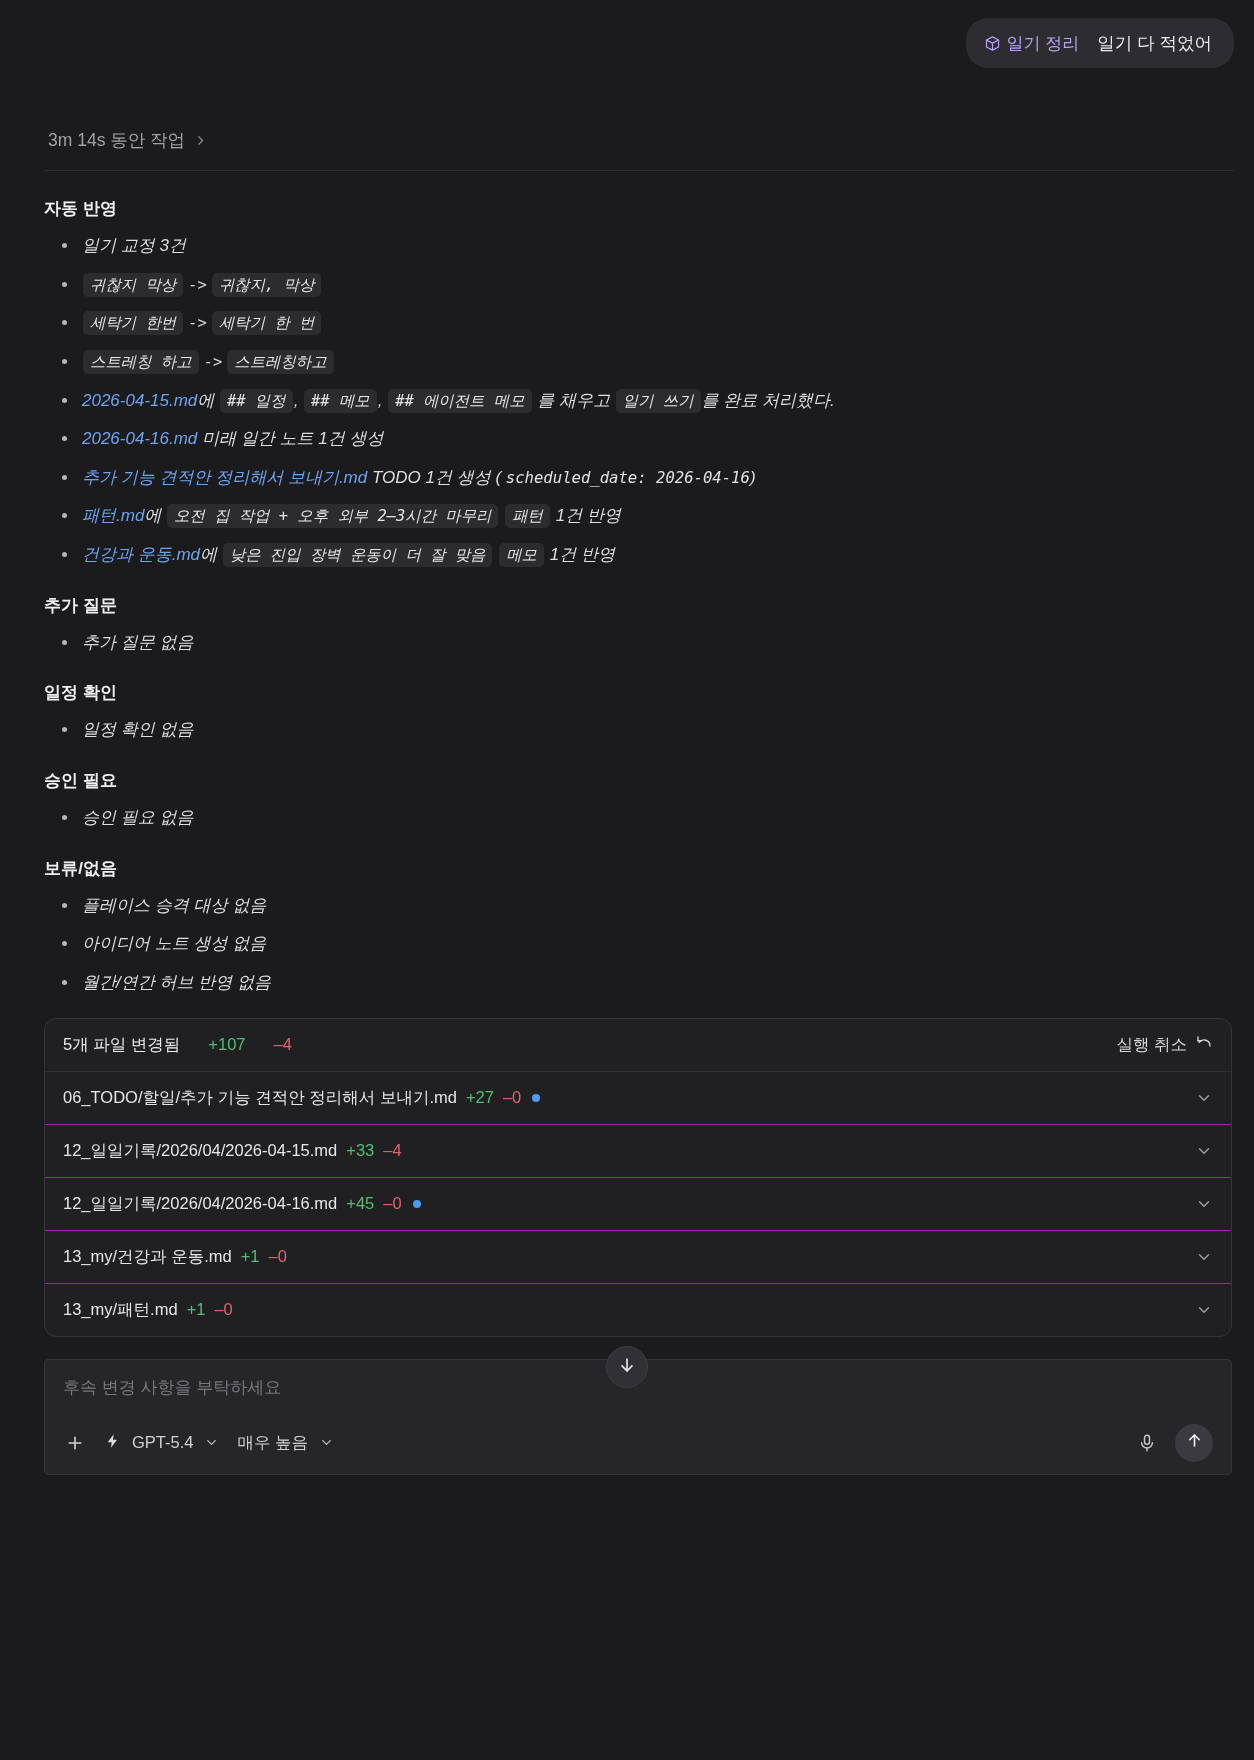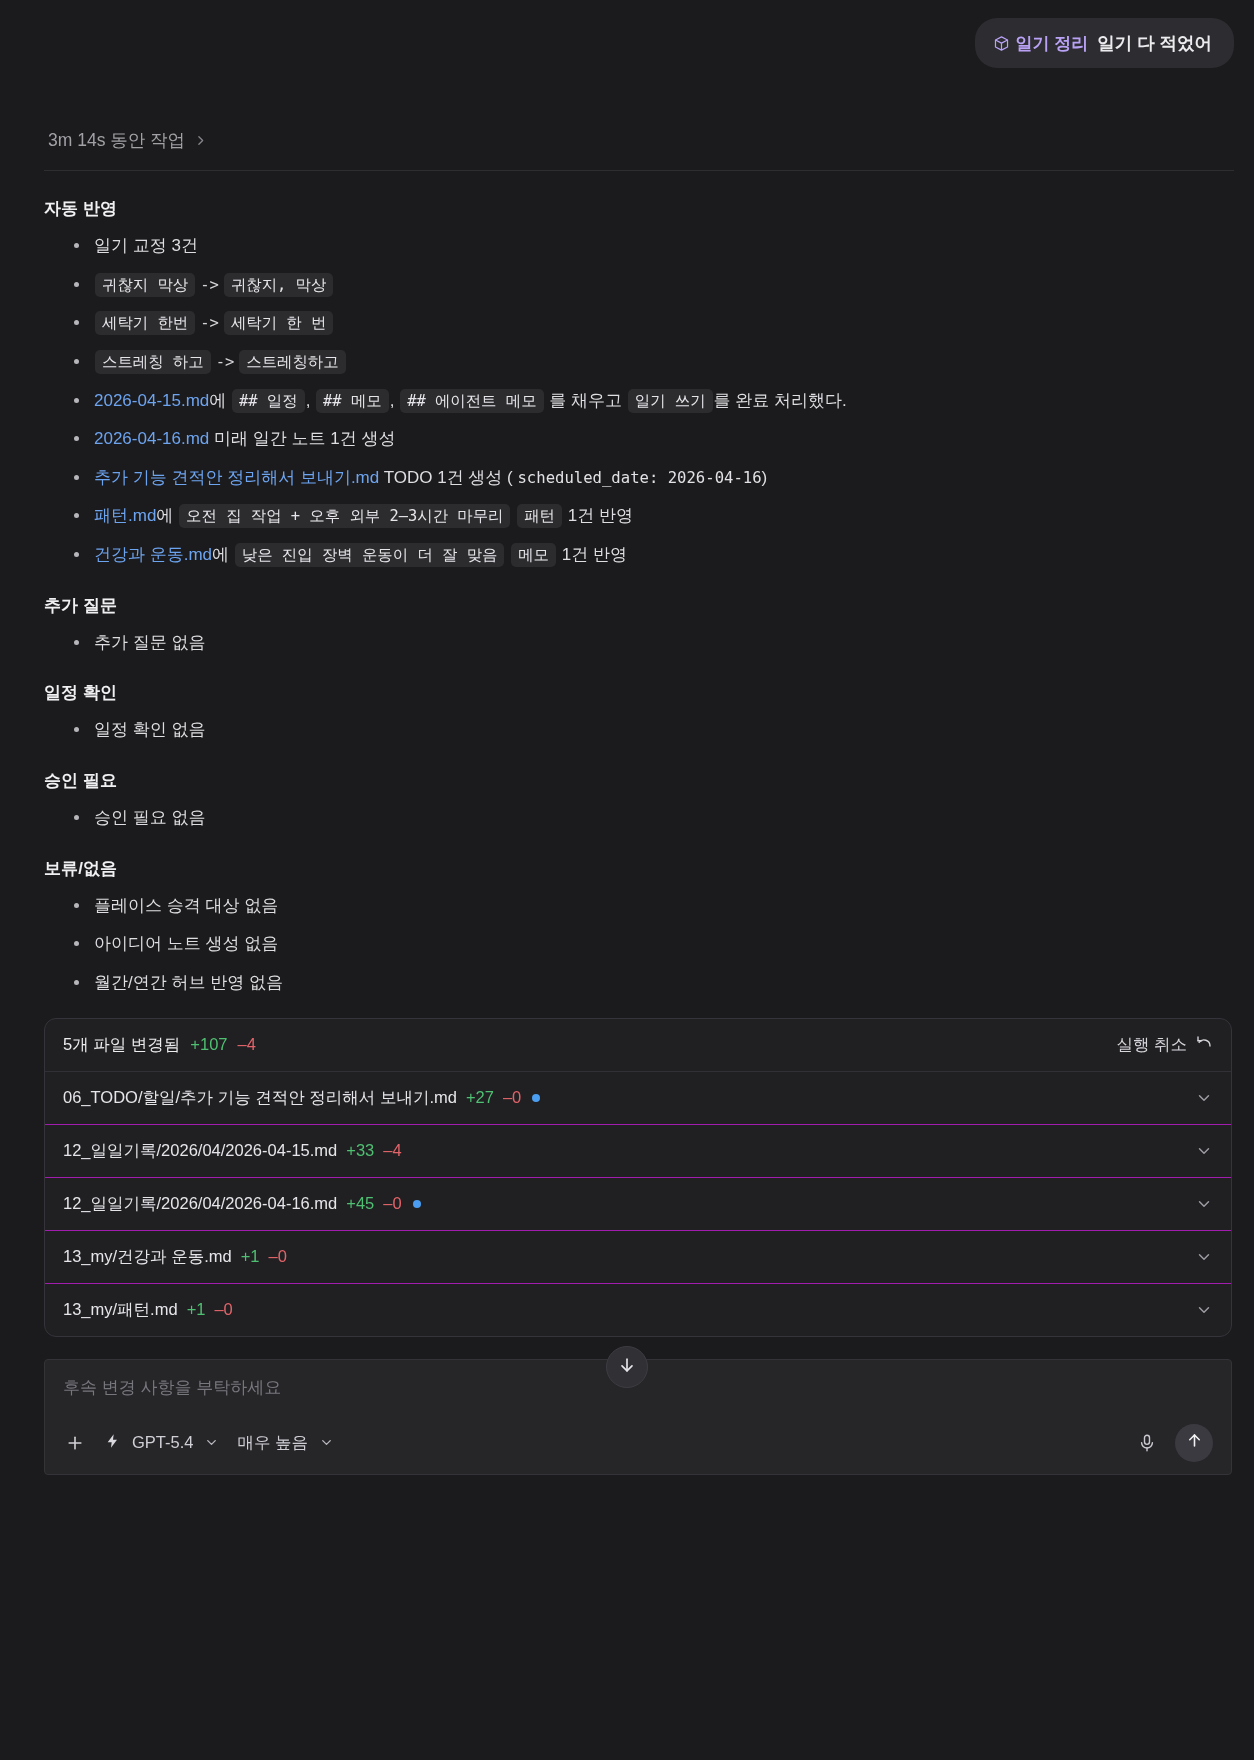--- a/index.html
+++ b/index.html
@@ -28,25 +28,24 @@
     display: flex;
     justify-content: flex-end;
     padding: 18px 20px 0 0;
   }
   .user-bubble {
     background: #2d2d31;
     border-radius: 22px;
     padding: 13px 22px 13px 18px;
     display: flex;
     align-items: center;
-    gap: 9px;
+    gap: 18px;
     font-size: 17.5px;
     color: #ececef;
     max-width: 780px;
-    font-weight: bold;
   }
   .chip-tag {
     display: inline-flex;
     align-items: center;
     gap: 6px;
     color: #b9a2f5;
     font-size: 17px;
     white-space: nowrap;
   }
   .chip-tag svg { display: block; }
@@ -73,22 +72,23 @@
 
   h3.sec {
     font-size: 17px;
     font-weight: 700;
     color: #f0f0f2;
     margin: 26px 0 4px 0;
     letter-spacing: .1px;
   }
   ul.list {
     list-style: none;
-    margin: 12px;
+    margin: 0;
     padding: 0;
+    font-style: italic;
   }
   ul.list li {
     position: relative;
     padding: 0 0 0 38px;
     margin: 14px 0;
     font-size: 17px;
     line-height: 1.45;
     color: #dedee2;
   }
   ul.list li:before {
@@ -140,21 +140,21 @@
     overflow: hidden;
   }
   .diff-head {
     display: flex;
     align-items: center;
     justify-content: space-between;
     padding: 15px 18px 15px 18px;
     border-bottom: 1px solid #303036;
     font-size: 16.5px;
   }
-  .diff-head-left { display: flex; align-items: center; gap: 10px; color: #ededf0; }
+  .diff-head-left { display: flex; align-items: center; gap: 28px; color: #ededf0; }
   .plus { color: #4fbf72; }
   .minus { color: #e2646a; }
   .undo {
     display: flex; align-items: center; gap: 8px;
     color: #d6d6db; font-size: 16.5px;
   }
   .file-row {
     display: flex;
     align-items: center;
     justify-content: space-between;

